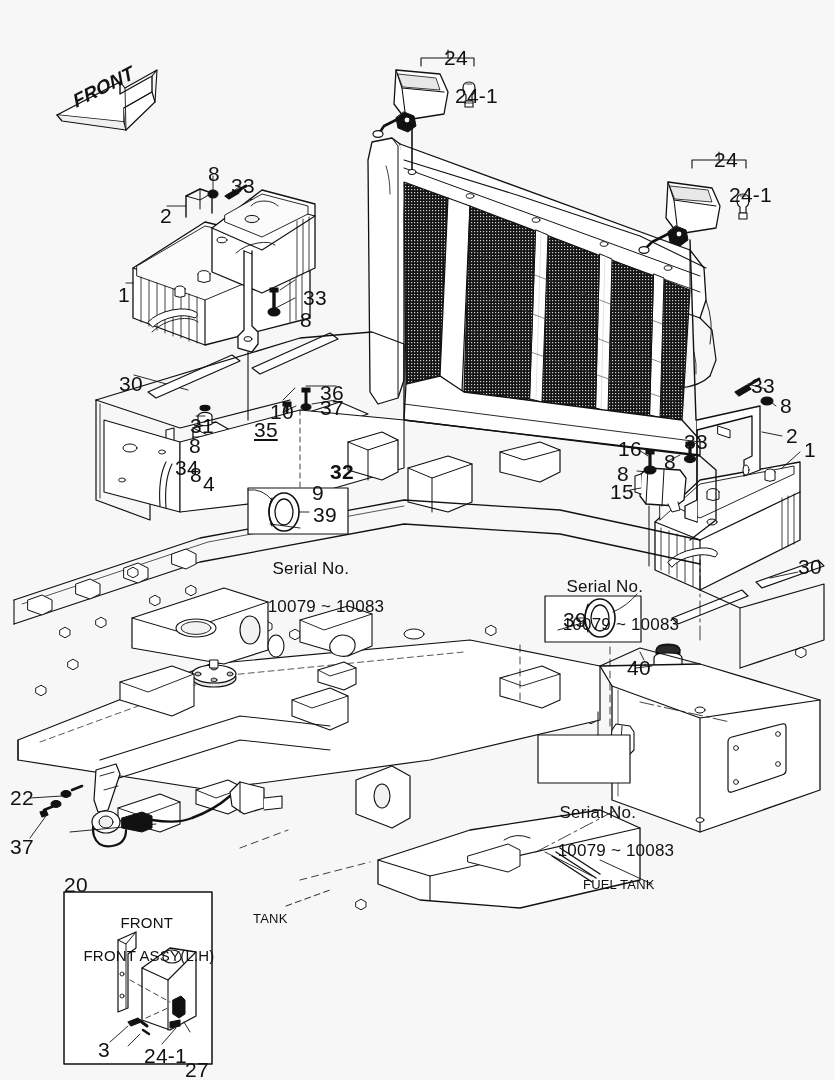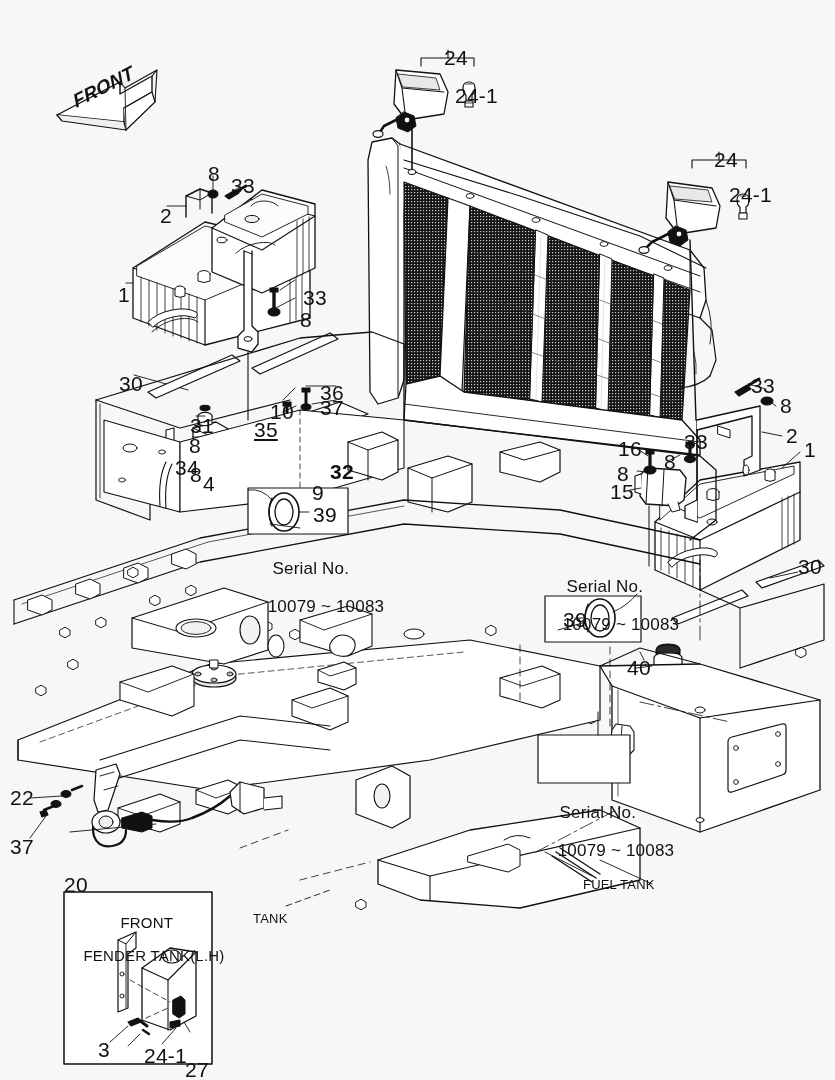--- a/index.html
+++ b/index.html
@@ -713,16 +713,16 @@
   <div class="lbl serial" style="left:538px; top:784px; width:100px;">
     <span>Serial No.</span><br>
     <span>10079 ~ 10083</span>
   </div>
 
   <div class="lbl word" style="left:253px; top:912px;">TANK</div>
   <div class="lbl word" style="left:583px; top:878px;">FUEL TANK</div>
 
   <div class="lbl inset-title" style="left:66px; top:898px; width:144px;">
     <span>FRONT</span><br>
-    <span>FENDER TANK(L.H)</span>
+    <span>FRONT ASSY(L.H)</span>
   </div>
 
 </div>
 
 </body></html>

